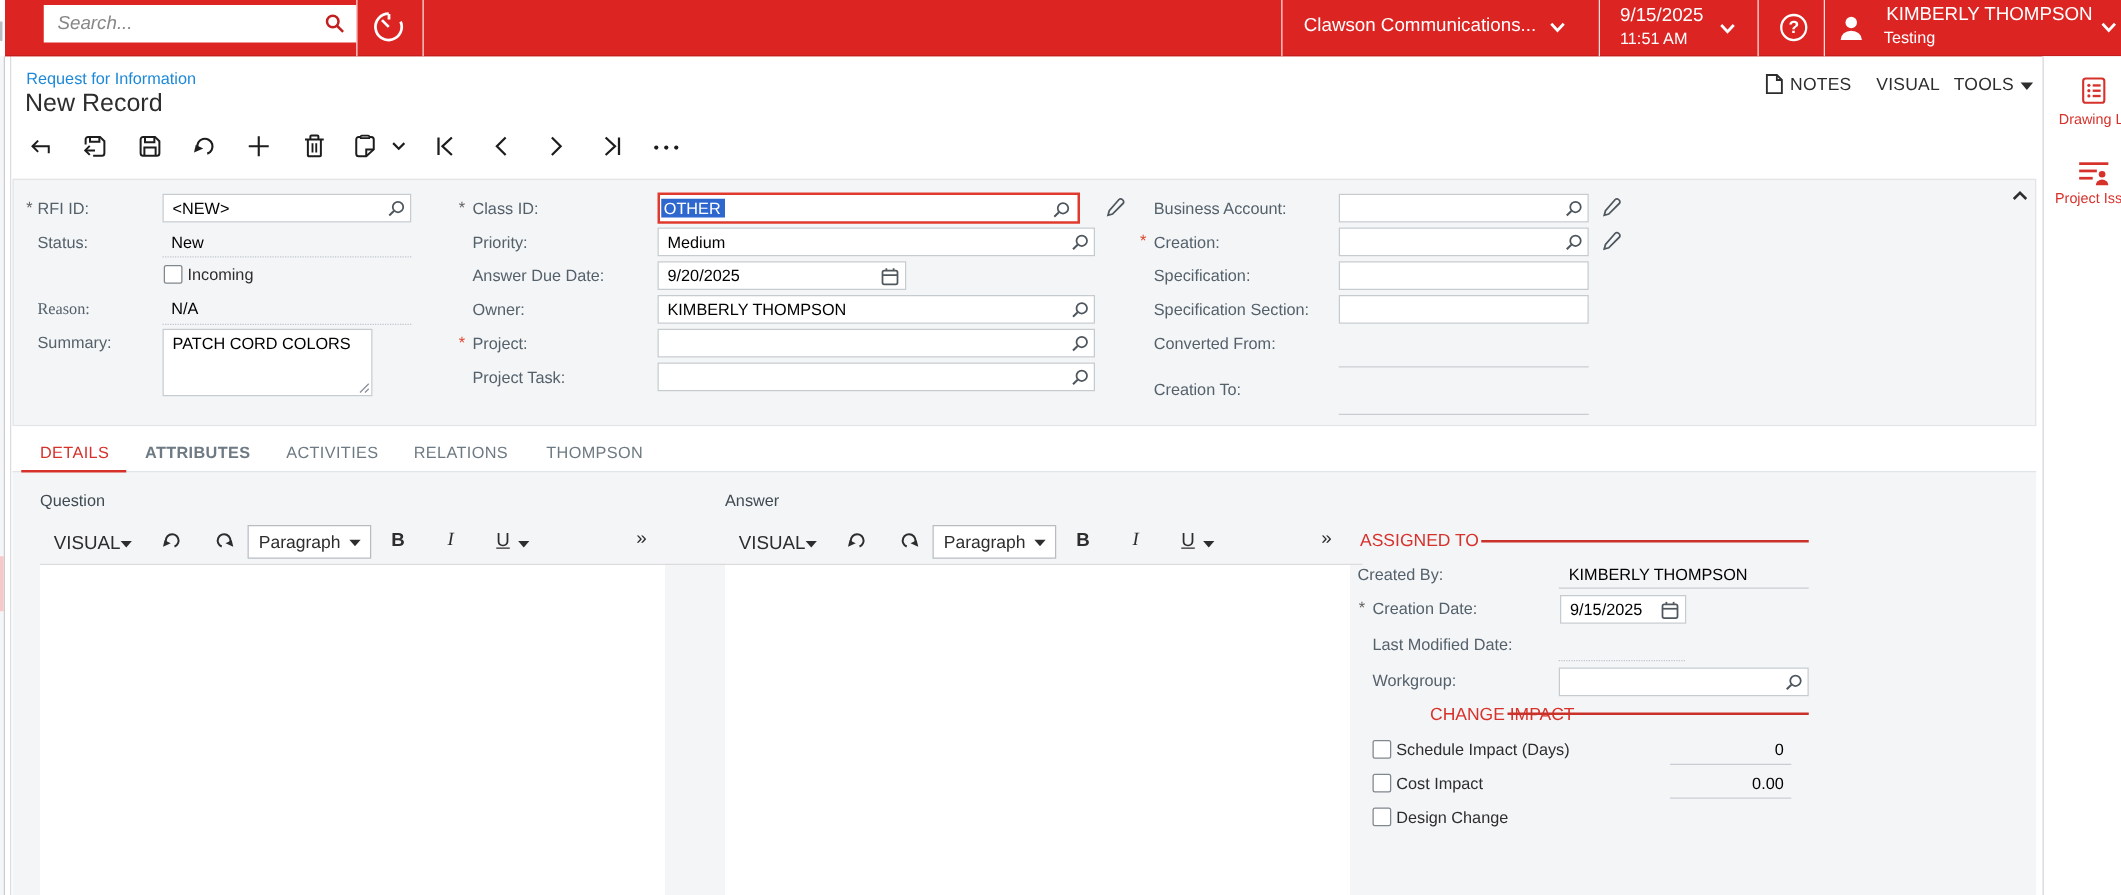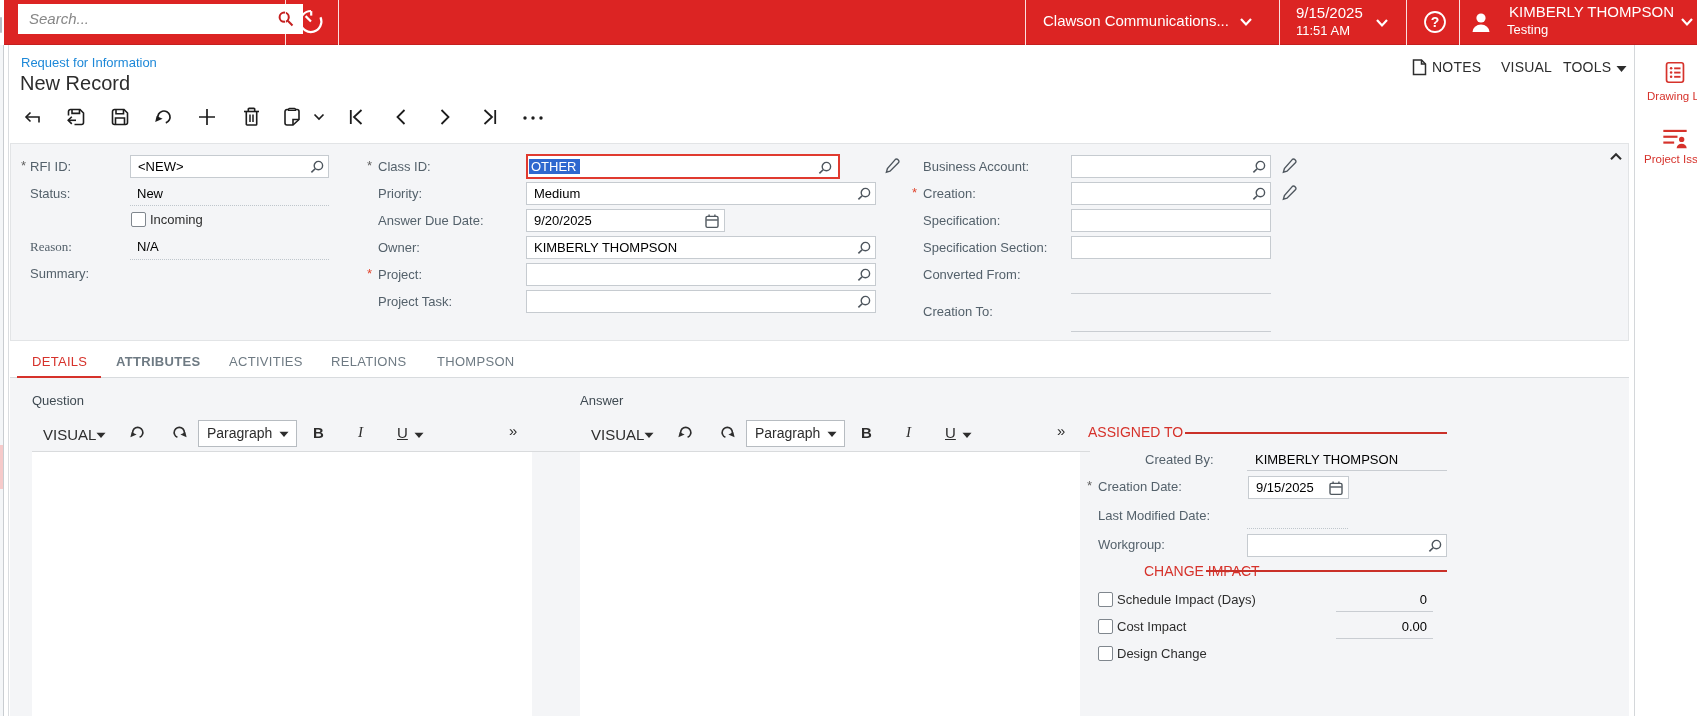--- a/index.html
+++ b/index.html
@@ -1,21 +1,21 @@
 <!DOCTYPE html>
 <html><head>
 <meta charset="utf-8">
 <style>
   html,body{margin:0;padding:0;}
   body{font-family:"Liberation Sans",sans-serif;width:1697px;height:716px;overflow:hidden;background:#fff;}
   #page{position:relative;width:1697px;height:716px;background:#fff;overflow:hidden;}
   .abs{position:absolute;}
   
   #topbar{position:absolute;left:4px;top:0;right:0;height:45px;background:#dc2423;}
-  #searchbox{position:absolute;left:14px;top:4px;width:285px;height:30px;background:#fff;}
+  #searchbox{position:absolute;left:31px;top:4px;width:250px;height:30px;background:#fff;}
   #searchbox .ph{position:absolute;left:11px;top:6px;font-style:italic;font-size:15px;color:#878787;}
   .tdiv{position:absolute;top:0;width:1px;height:45px;background:rgba(255,255,255,0.85);}
   .tbtxt{color:#fff;font-size:15px;}
   
   #crumb{position:absolute;font-size:13px;color:#1d88d8;}
   #title{position:absolute;font-size:20px;color:#2d2d2d;}
   .hlink{position:absolute;top:59px;font-size:14px;color:#2d2d2d;letter-spacing:0.2px;}
   
   #formpanel{position:absolute;left:10px;top:143px;width:1619px;height:198px;background:#f4f5f7;border:1px solid #e2e4e6;box-sizing:border-box;}
   .lbl{position:absolute;font-size:13px;color:#54616b;white-space:nowrap;}
@@ -197,24 +197,30 @@
     </div>
     <span class="lbl" style="left:19px;top:42px;">Status:</span>
     <span class="val" style="left:126px;top:42px;">New</span>
     <div class="dot" style="left:119px;top:60px;width:199px;"></div>
     <div class="cb" style="left:120px;top:68px;"></div>
     <span class="val" style="left:139px;top:68px;color:#2d2d2d;">Incoming</span>
     <span class="lbl" style="left:19px;top:95px;font-family:Liberation Serif, serif;">Reason:</span>
     <span class="val" style="left:126px;top:95px;">N/A</span>
     <div class="dot" style="left:119px;top:114px;width:199px;"></div>
     <span class="lbl" style="left:19px;top:122px;">Summary:</span>
+    <div class="inp" style="left:119px;top:119px;width:168px;height:54px;">
+      <span class="v">PATCH CORD COLORS</span>
+      <svg style="position:absolute;right:1px;bottom:1px;" width="9" height="9" viewBox="0 0 9 9">
+          <path d="M8 1 L1 8 M8 5 L5 8" stroke="#8a9096" stroke-width="1"></path>
+        </svg>
+    </div>
 
     <span class="ast" style="left:356px;top:14px;">*</span>
     <span class="lbl" style="left:367px;top:15px;">Class ID:</span>
-    <div class="inp" style="left:515px;top:10px;width:314px;height:25px;border:2px solid #e03a2f;">
+    <div class="inp" style="left:515px;top:10px;width:338px;height:25px;border:2px solid #e03a2f;">
       <span class="v" style="left:1px;top:3px;background:#2e68cf;color:#fff;padding:0 3px 0 2px;">OTHER</span>
       <svg style="position:absolute;right:5px;top:4px;" width="16" height="16" viewBox="0 0 16 16">
           <circle cx="9.4" cy="6.6" r="4.2" fill="none" stroke="#4d555d" stroke-width="1.4"></circle>
           <line x1="6.1" y1="9.8" x2="2.4" y2="13.4" stroke="#4d555d" stroke-width="1.6"></line>
         </svg>
     </div>
     <svg class="abs" style="left:873px;top:13px;" width="17" height="17" viewBox="0 0 17 17">
         <path d="M11.2 2.6 a1.8 1.8 0 0 1 2.6 0 l0.6 0.6 a1.8 1.8 0 0 1 0 2.6 L6 14.2 l-3.6 1 1 -3.6 Z" fill="none" stroke="#4e565e" stroke-width="1.4"></path>
       </svg>
     <span class="lbl" style="left:367px;top:42px;">Priority:</span>
@@ -358,21 +364,21 @@
     <span class="rte-btn" style="left:935px;top:46px;font-size:15px;text-decoration:underline;">U</span>
     <svg class="abs" style="left:952px;top:54px;" width="10" height="7" viewBox="0 0 10 7">
         <path d="M0.5 0.8 L5 6 L9.5 0.8 Z" fill="#2d2d2d"></path>
       </svg>
     <span class="rte-btn" style="left:1047px;top:44px;font-size:15px;">»</span>
     <div class="editor" style="left:570px;top:73px;width:500px;height:265px;"></div>
     <div class="abs" style="left:22px;top:73px;width:1058px;height:1px;background:#d9dbdd;"></div>
 
     <span class="redhead" style="left:1078px;top:46px;">ASSIGNED TO</span>
     <div class="redline" style="left:1175px;top:54px;width:262px;"></div>
-    <span class="lbl" style="left:1135px;top:74px;">Created By:</span>
+    <span class="lbl" style="left:1076px;top:74px;">Created By:</span>
     <span class="val" style="left:1245px;top:74px;">KIMBERLY THOMPSON</span>
     <div class="sol" style="left:1237px;top:91px;width:200px;"></div>
     <span class="ast" style="left:1077px;top:100px;">*</span>
     <span class="lbl" style="left:1088px;top:101px;">Creation Date:</span>
     <div class="inp" style="left:1238px;top:98px;width:101px;">
       <span class="v">9/15/2025</span>
       <svg style="position:absolute;right:4px;top:3px;" width="16" height="16" viewBox="0 0 16 16">
           <rect x="2" y="3.4" width="12" height="11" rx="1.4" fill="none" stroke="#50585f" stroke-width="1.4"></rect>
           <line x1="5.1" y1="1.5" x2="5.1" y2="3.4" stroke="#50585f" stroke-width="1.4"></line>
           <line x1="10.9" y1="1.5" x2="10.9" y2="3.4" stroke="#50585f" stroke-width="1.4"></line>

